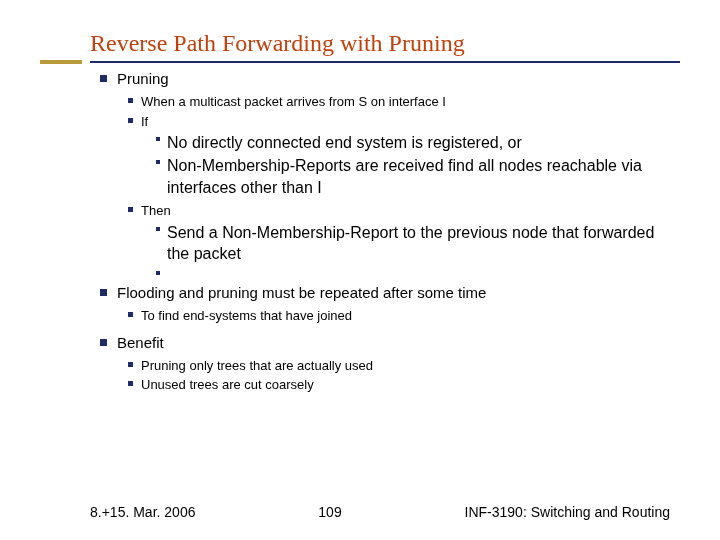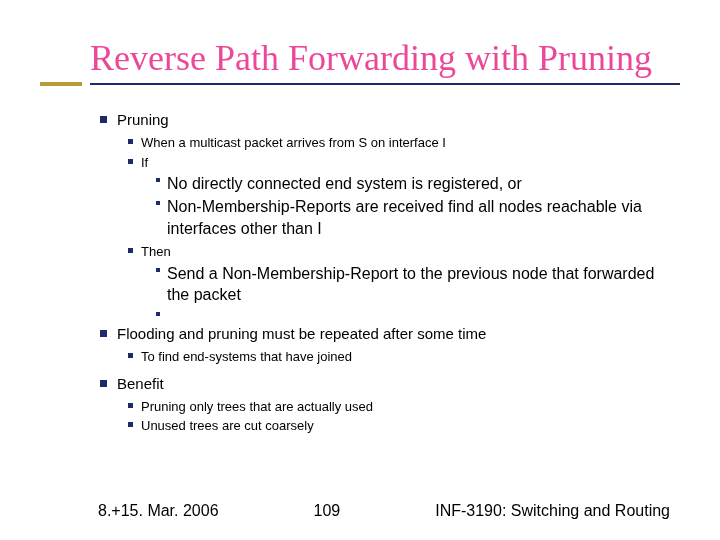--- a/index.html
+++ b/index.html
@@ -4,44 +4,43 @@
 <style>
   * { margin: 0; padding: 0; box-sizing: border-box; }
   html, body { width: 720px; height: 540px; overflow: hidden; }
   body {
     font-family: Verdana, Arial, sans-serif;
     background: #fff;
     position: relative;
   }
   .title {
     font-family: "Times New Roman", serif;
-    font-size: 36px;
-    color: #ec4899;
+    font-size: 24px;
+    color: #c2410c;
     padding: 30px 0 4px 90px;
     font-weight: normal;
-    margin-top: 7px;
   }
   .title-rule {
     margin-left: 90px;
     margin-right: 40px;
     height: 2px;
     background: #1e2b6a;
     position: relative;
   }
   .title-rule::before {
     content: "";
     position: absolute;
     left: -50px;
     top: -1px;
     width: 42px;
     height: 4px;
     background: #b99a3a;
   }
   .content {
-    padding: 25px 40px 0 100px;
+    padding: 6px 40px 0 100px;
     font-size: 13px;
     color: #000;
     line-height: 1.35;
   }
   ul { list-style: none; }
   ul.l1 > li { margin-bottom: 8px; }
   ul.l1 > li > .row,
   ul.l2 > li > .row,
   ul.l3 > li > .row { display: flex; align-items: flex-start; }
   .bullet {
@@ -57,25 +56,25 @@
   .l1-text { font-size: 15px; }
   ul.l2 { padding-left: 28px; margin-top: 4px; }
   ul.l2 > li { margin-bottom: 2px; }
   .l2-text { font-size: 13px; text-align: center; }
   ul.l3 { padding-left: 28px; margin-top: 2px; margin-bottom: 4px; }
   ul.l3 > li { margin-bottom: 1px; }
   .l3-text { font-size: 16px; }
   .footer {
     position: absolute;
     bottom: 20px;
-    left: 8px; right: 0;
+    left: 0; right: 0;
     display: flex;
     justify-content: space-between;
     padding: 0 50px 0 90px;
-    font-size: 16px;
+    font-size: 14px;
     color: #000;
     margin-top: 26px;
   }
 </style>
 </head>
 <body>
 
 <h1 class="title">Reverse Path Forwarding with Pruning</h1>
 <div class="title-rule"></div>
 

